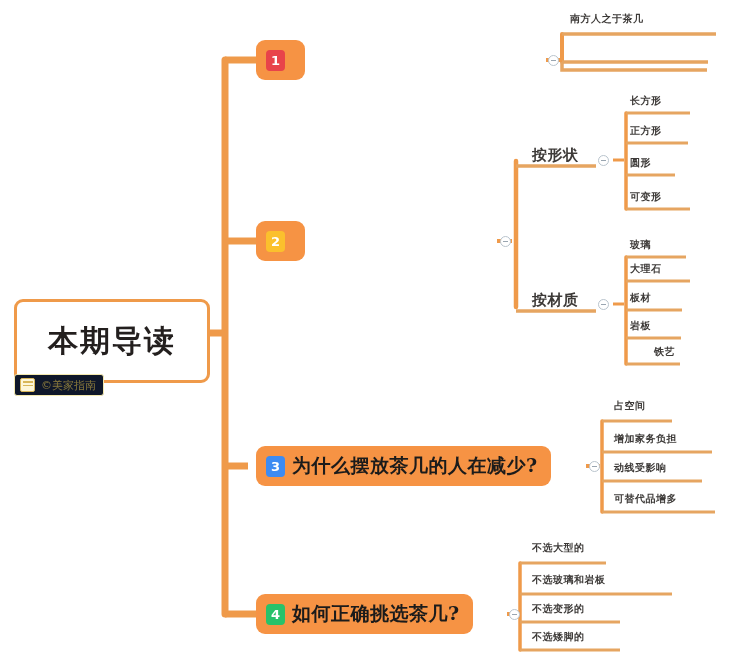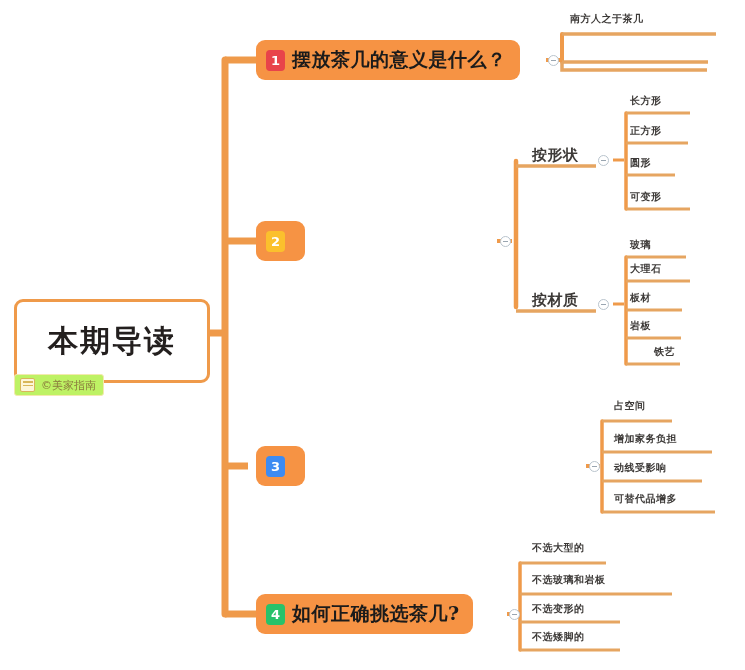--- a/index.html
+++ b/index.html
@@ -52,21 +52,21 @@
     letter-spacing: 2px;
   }
 
   
   .watermark {
     position: absolute;
     left: 14px;
     top: 374px;
     height: 22px;
     box-sizing: border-box;
-    background: #bef264;
+    background: #0f172a;
     border: 1px solid #f4e9ae;
     border-radius: 3px;
     display: flex;
     align-items: center;
     padding: 0 7px 0 5px;
     z-index: 6;
   }
   .wm-icon {
     width: 13px;
     height: 12px;
@@ -243,21 +243,20 @@
     <span class="root-label">本期导读</span>
   </div>
 
   <div class="watermark">
     <span class="wm-icon"></span>
     <span class="wm-text">©美家指南</span>
   </div>
 
   <div class="branch-node" style="left:256px; top:40px;">
     <span class="badge" style="background:#e8434a;">1</span>
-    <span class="branch-label">摆放茶几的意义是什么？</span>
   </div>
   <div class="toggle" style="left:548px; top:55px;"></div>
 
   <div class="leaf-node" style="left:570px; top:12px;">
     <span class="leaf-label">南方人之于茶几</span>
   </div>
 
   <div class="branch-node" style="left:256px; top:221px;">
     <span class="badge" style="background:#fbc02d;">2</span>
   </div>
@@ -297,20 +296,21 @@
   </div>
   <div class="leaf-node" style="left:630px; top:319px;">
     <span class="leaf-label">岩板</span>
   </div>
   <div class="leaf-node" style="left:630px; top:345px;margin-left:24px;">
     <span class="leaf-label">铁艺</span>
   </div>
 
   <div class="branch-node" style="left:256px; top:446px;">
     <span class="badge" style="background:#3d8bf2;">3</span>
+    <span class="branch-label">为什么摆放茶几的人在减少?</span>
   </div>
   <div class="toggle" style="left:589px; top:461px;"></div>
 
   <div class="leaf-node" style="left:614px; top:399px;">
     <span class="leaf-label">占空间</span>
   </div>
   <div class="leaf-node" style="left:614px; top:432px;">
     <span class="leaf-label">增加家务负担</span>
   </div>
   <div class="leaf-node" style="left:614px; top:461px;">

